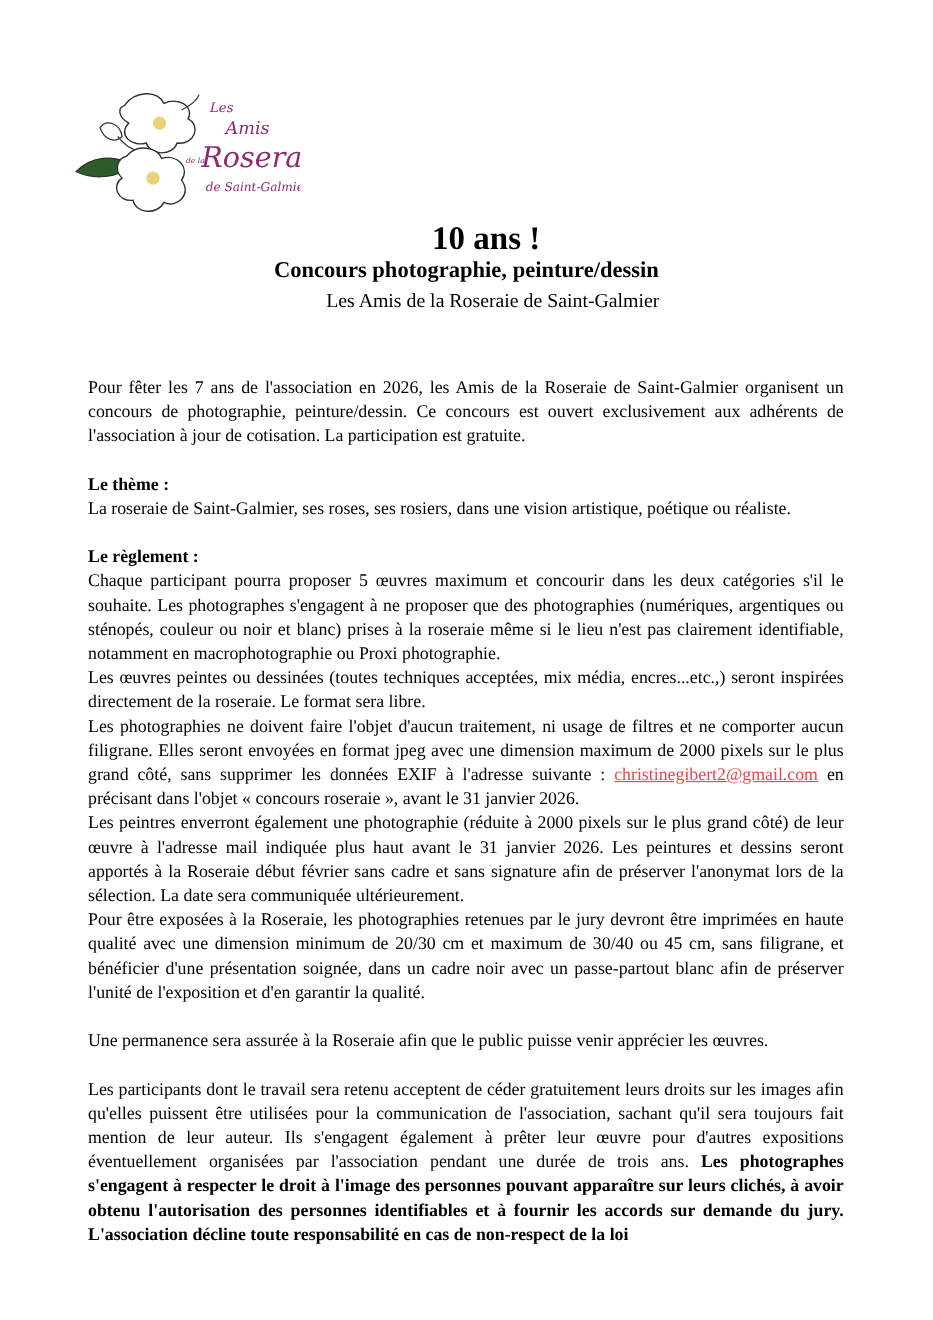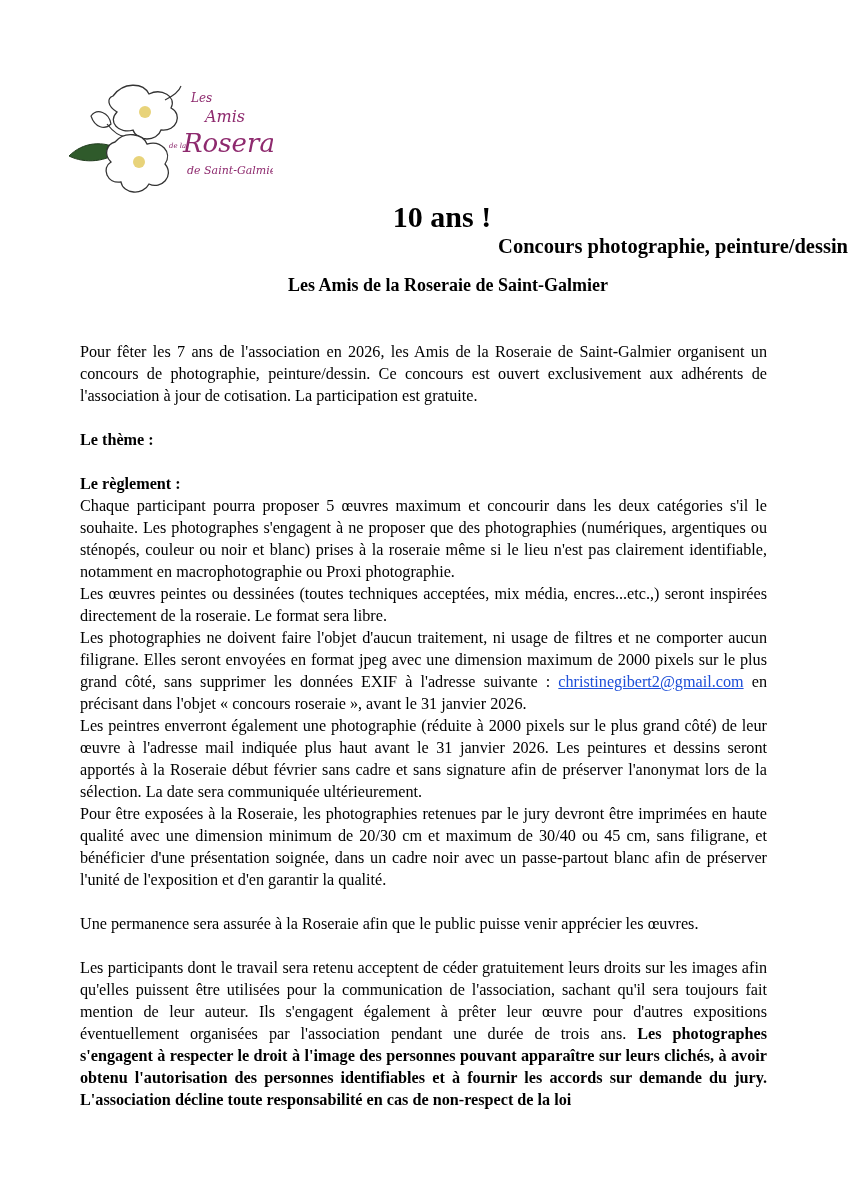--- a/index.html
+++ b/index.html
@@ -1,28 +1,28 @@
 <!DOCTYPE html>
 <html><head>
   <meta charset="utf-8">
   <style>
     html, body { margin: 0; padding: 0; background: #ffffff; }
     body { width: 848px; height: 1200px; position: relative; overflow: hidden;
            font-family: "Liberation Serif", "DejaVu Serif", serif; color: #000; }
     .logo { position: absolute; left: 63px; top: 78px; width: 210px; height: 120px; }
     .title-block { position: absolute; left: 0; top: 200px; width: 848px; text-align: center; }
     .title { font-size: 30px; font-weight: bold; margin: 0; line-height: 34px; padding-left: 36px; }
-    .subtitle { font-size: 20.5px; font-weight: bold; margin: 0; line-height: 24px; text-align: right; }
-    .subtitle2 { font-size: 18px; font-weight: bold; margin: 16px; line-height: 22px; padding-left: 48px; }
+    .subtitle { font-size: 20.5px; font-weight: bold; margin: 0; line-height: 24px; }
+    .subtitle2 { font-size: 18px; font-weight: normal; margin: 4px; line-height: 22px; padding-left: 48px; }
     .content { position: absolute; left: 80px; top: 341px; width: 687px; font-size: 16.2px; line-height: 22px; }
     .content p { margin: 0; text-align: justify; }
     .content p.left { text-align: left; font-family: Liberation Serif, serif; }
     .gap { height: 22px; }
     .heading { font-weight: bold; }
-    a.email { color: #1d4ed8; text-decoration: underline; }
+    a.email { color: #ef4444; text-decoration: underline; }
     b { font-weight: bold; }
   </style>
 </head>
 <body>
 
 <div class="logo">
   <svg width="210" height="120" viewBox="0 0 210 120">
 
     <path d="M6,78 C20,64 40,62 58,72 C44,84 22,86 6,78 Z" fill="#2f5a2b" stroke="#1f3a1c" stroke-width="1"></path>
 
@@ -47,20 +47,21 @@
 <div class="title-block">
   <h1 class="title">10 ans !</h1>
   <h2 class="subtitle">Concours photographie, peinture/dessin</h2>
   <h3 class="subtitle2">Les Amis de la Roseraie de Saint-Galmier</h3>
 </div>
 
 <div class="content">
   <p>Pour fêter les 7 ans de l'association en 2026, les Amis de la Roseraie de Saint-Galmier organisent un concours de photographie, peinture/dessin. Ce concours est ouvert exclusivement aux adhérents de l'association à jour de cotisation. La participation est gratuite.</p>
   <div class="gap"></div>
   <p class="heading left">Le thème :</p>
+  <p class="left">La roseraie de Saint-Galmier, ses roses, ses rosiers, dans une vision artistique, poétique ou réaliste.</p>
   <div class="gap"></div>
   <p class="heading left">Le règlement :</p>
   <p>Chaque participant pourra proposer 5 œuvres maximum et concourir dans les deux catégories s'il le souhaite. Les photographes s'engagent à ne proposer que des photographies (numériques, argentiques ou sténopés, couleur ou noir et blanc) prises à la roseraie même si le lieu n'est pas clairement identifiable, notamment en macrophotographie ou Proxi photographie.</p>
   <p>Les œuvres peintes ou dessinées (toutes techniques acceptées, mix média, encres...etc.,) seront inspirées directement de la roseraie. Le format sera libre.</p>
   <p><span>Les photographies ne doivent faire l'objet d'aucun traitement, ni usage de filtres et ne comporter aucun filigrane. Elles seront envoyées en format jpeg avec une dimension maximum de 2000 pixels sur le plus grand côté, sans supprimer les données EXIF à l'adresse suivante : </span><a class="email">christinegibert2@gmail.com</a><span> en précisant dans l'objet « concours roseraie », avant le 31 janvier 2026.</span></p>
   <p>Les peintres enverront également une photographie (réduite à 2000 pixels sur le plus grand côté) de leur œuvre à l'adresse mail indiquée plus haut avant le 31 janvier 2026. Les peintures et dessins seront apportés à la Roseraie début février sans cadre et sans signature afin de préserver l'anonymat lors de la sélection.  La date sera communiquée ultérieurement.</p>
   <p>Pour être exposées à la Roseraie, les photographies retenues par le jury devront être imprimées en haute qualité avec une dimension minimum de 20/30 cm et maximum de 30/40 ou 45 cm, sans filigrane, et bénéficier d'une présentation soignée, dans un cadre noir avec un passe-partout blanc afin de préserver l'unité de l'exposition et d'en garantir la qualité.</p>
   <div class="gap"></div>
   <p class="left">Une permanence sera assurée à la Roseraie afin que le public puisse venir apprécier les œuvres.</p>
   <div class="gap"></div>

